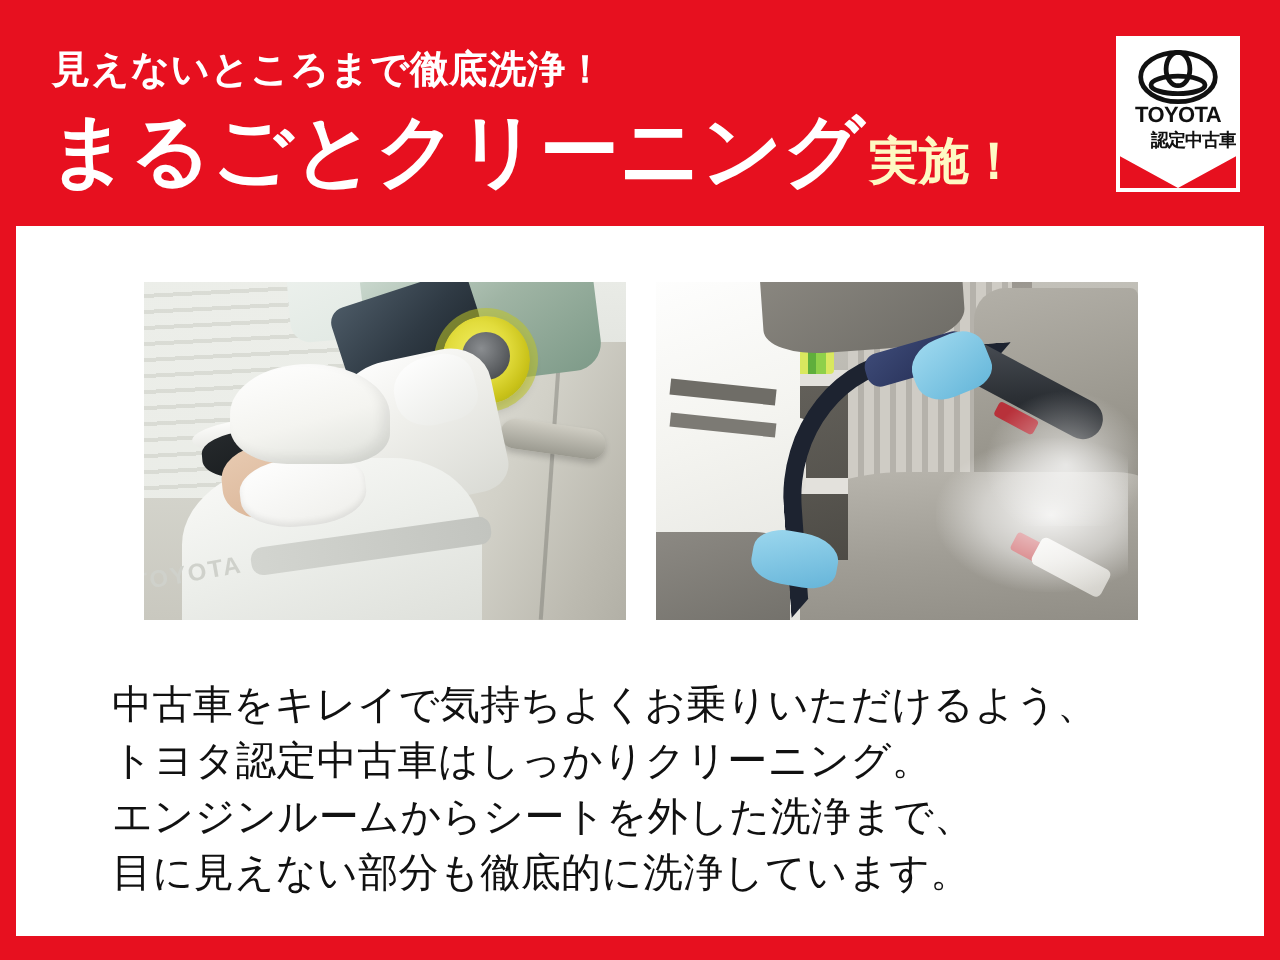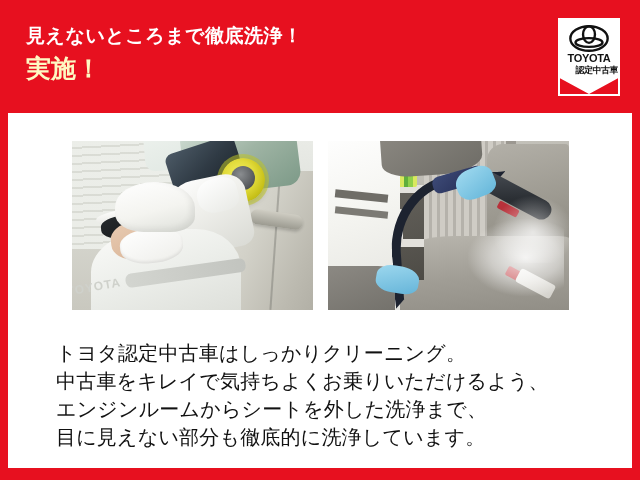--- a/index.html
+++ b/index.html
@@ -441,20 +441,21 @@
   .body-line { white-space: nowrap; }
 </style>
 </head>
 <body>
 
 <div id="page">
 
   <div class="header">
     <div class="header-kicker">見えないところまで徹底洗浄！</div>
     <div class="headline-row">
+      <span class="headline-main">まるごとクリーニング</span>
       <span class="headline-suffix">実施！</span>
     </div>
 
     <div class="badge">
       <div class="badge-inner">
         <svg class="badge-mark" viewBox="0 0 100 68">
           <ellipse cx="50" cy="34" rx="47" ry="31" fill="none" stroke="#111" stroke-width="6"></ellipse>
           <ellipse cx="50" cy="24" rx="15" ry="21" fill="none" stroke="#111" stroke-width="6"></ellipse>
           <ellipse cx="50" cy="44" rx="34" ry="11" fill="none" stroke="#111" stroke-width="6"></ellipse>
         </svg>
@@ -518,20 +519,20 @@
         <div class="ph-layer R-glove-top"></div>
         <div class="ph-layer R-glove-bottom"></div>
         <div class="ph-layer R-nozzle-red"></div>
         <div class="ph-layer R-nozzle"></div>
         <div class="ph-layer R-steam1"></div>
         <div class="ph-layer R-steam2"></div>
       </div>
     </div>
 
     <div class="body-text">
+      <div class="body-line">中古車をキレイで気持ちよくお乗りいただけるよう、</div>
       <div class="body-line">トヨタ認定中古車はしっかりクリーニング。</div>
-      <div class="body-line">中古車をキレイで気持ちよくお乗りいただけるよう、</div>
       <div class="body-line">エンジンルームからシートを外した洗浄まで、</div>
       <div class="body-line">目に見えない部分も徹底的に洗浄しています。</div>
     </div>
 
   </div>
 </div>
 
 </body></html>

